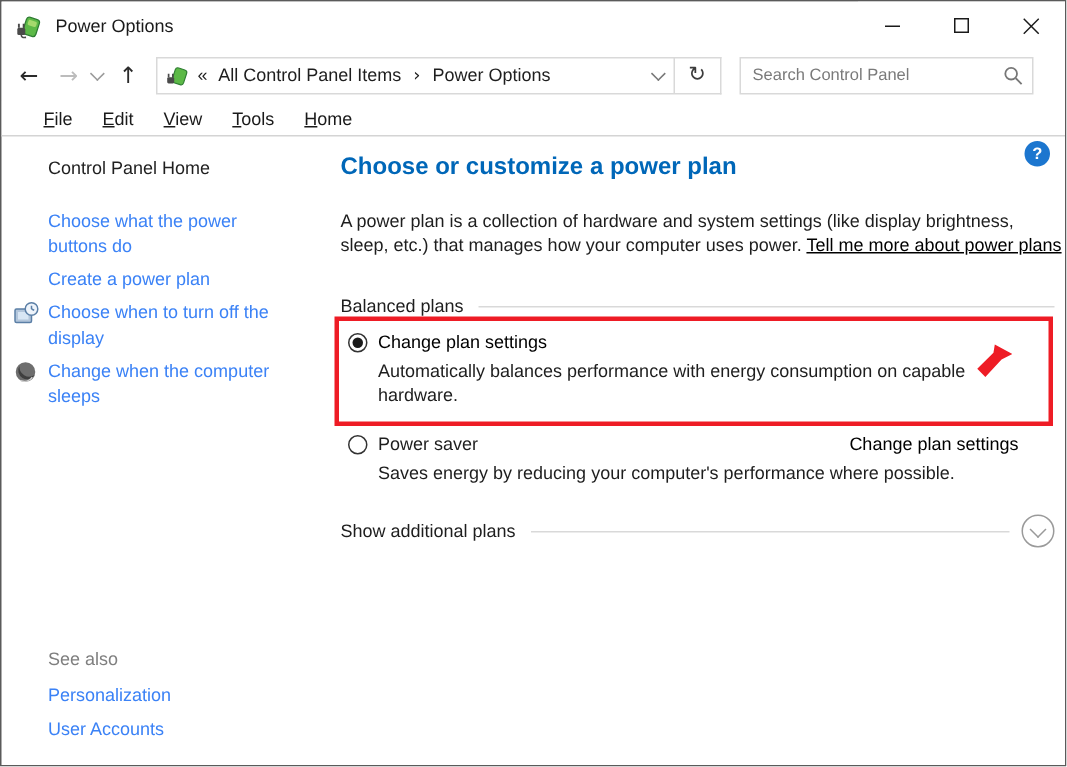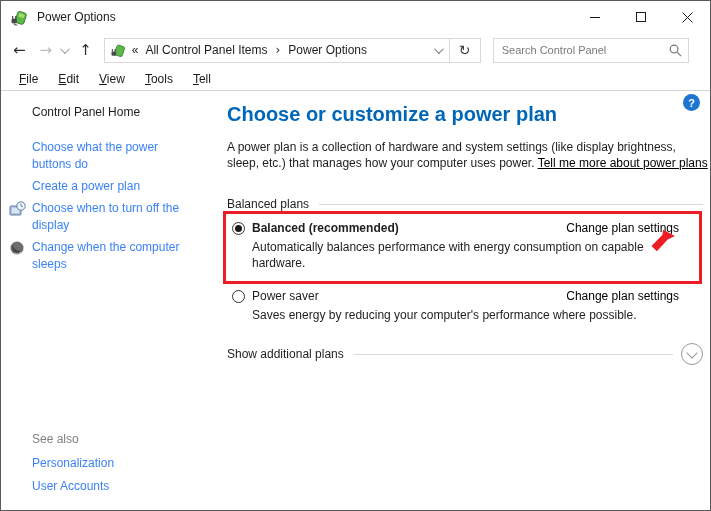--- a/index.html
+++ b/index.html
@@ -28,33 +28,33 @@
   .crumb { color:#1e1e1e; white-space:nowrap;text-align:center; }
   .crumb-sep { color:#1e1e1e; margin:0 8px; font-family:"DejaVu Sans", sans-serif; }
   .addr-chevron { margin-left:auto; width:7px; height:7px; border-right:1.5px solid #777; border-bottom:1.5px solid #777;
     transform:rotate(45deg) translateY(-2px); margin-right:4px; }
   .refreshbox { width:31px; height:25px; border:1px solid #d9d9d9; border-left:none; display:flex; align-items:center; justify-content:center; }
   .refresh-glyph { font-family:"DejaVu Sans", sans-serif; font-size:14px; color:#3c3c3c; }
   .searchbox { margin-left:12px; width:196px; height:25px; border:1px solid #d9d9d9; display:flex; align-items:center; padding:0 6px 0 8px; }
   .searchbox input { border:none; outline:none; flex:1; font-family:"Liberation Sans", sans-serif; font-size:11px; color:#444; }
   .searchbox input::placeholder { color:#7a7a7a; opacity:1; }
   
-  .menubar { height:24px; display:flex; align-items:center; padding-left:10px; border-bottom:1px solid #d4d4d4; background:#fff; }
+  .menubar { height:24px; display:flex; align-items:center; padding-left:20px; border-bottom:1px solid #d4d4d4; background:#fff; }
   .menu-item { display:inline-block; margin-right:4px; padding:2px 8px; color:#1a1a1a; }
   .menu-item::first-letter { text-decoration:underline; }
   
   .content { position:absolute; top:91px; left:1px; right:1px; bottom:1px; background:#fff; }
   .help-badge { position:absolute; top:2px; right:9px; width:17px; height:17px; border-radius:50%;
     background:#1c76cf; color:#fff; font-size:11px; font-weight:bold; display:flex; align-items:center; justify-content:center; }
   
   .side-item { position:absolute; left:30px; width:162px; line-height:17px; color:#3b82f6; }
   .side-icon { position:absolute; left:7px; width:17px; height:17px; }
   .see-also { color:#7f7f7f; }
   
-  .main-heading { position:absolute; left:225px; top:11px; font-size:20px; color:#0067b8; }
+  .main-heading { position:absolute; left:225px; top:11px; font-size:16px; color:#0067b8; }
   .intro { position:absolute; left:225px; top:47px; width:481px; line-height:16px; color:#1e1e1e; }
   .link { color:#000000; text-decoration:none; }
   .link.u { text-decoration:underline; }
   .group-row { position:absolute; left:225px; width:476px; display:flex; align-items:center; }
   .group-label { white-space:nowrap; margin-right:10px; color:#1e1e1e; }
   .group-line { flex:1; height:1px; background:#d9d9d9; }
   .plan-row { position:absolute; left:228px; width:473px; }
   .radio { position:absolute; left:2px; top:1px; width:13px; height:13px; border:1px solid #333; border-radius:50%; background:#fff; }
   .radio.selected::after { content:""; position:absolute; left:2px; top:2px; width:7px; height:7px; border-radius:50%; background:#1a1a1a; }
   .plan-head { display:flex; justify-content:space-between; padding-left:22px; padding-right:24px; }
@@ -138,21 +138,21 @@
         <line x1="8.8" y1="8.8" x2="13" y2="13" stroke="#777" stroke-width="1.3"></line>
       </svg>
     </div>
   </div>
 
   <div class="menubar">
     <span class="menu-item">File</span>
     <span class="menu-item">Edit</span>
     <span class="menu-item">View</span>
     <span class="menu-item">Tools</span>
-    <span class="menu-item">Tell</span>
+    <span class="menu-item">Home</span>
   </div>
 
   <div class="content">
     <div class="help-badge">?</div>
 
     <div class="side-item" style="top:12px; color:#1f1f1f;">Control Panel Home</div>
     <div class="side-item" style="top:47px;">Choose what the power buttons do</div>
     <div class="side-item" style="top:86px;">Create a power plan</div>
     <svg class="side-icon" style="top:109px;" viewBox="0 0 17 17">
       <rect x="1" y="5" width="11" height="9" rx="1" fill="#b3c6db" stroke="#5b7fa6" stroke-width="1"></rect>
@@ -177,21 +177,20 @@
     <p class="intro"><span>A power plan is a collection of hardware and system settings (like display brightness, sleep, etc.) that manages how your computer uses power. </span><a class="link u" href="#">Tell me more about power plans</a></p>
 
     <div class="group-row" style="top:105px;">
       <span class="group-label">Balanced plans</span>
       <span class="group-line"></span>
     </div>
 
     <div class="plan-row" style="top:129px;">
       <span class="radio selected"></span>
       <div class="plan-head">
-        <span class="plan-name bold">Balanced (recommended)</span>
         <a class="link" href="#">Change plan settings</a>
       </div>
       <div class="plan-desc">Automatically balances performance with energy consumption on capable hardware.</div>
     </div>
 
     <div class="plan-row" style="top:197px;">
       <span class="radio"></span>
       <div class="plan-head">
         <span class="plan-name">Power saver</span>
         <a class="link" href="#">Change plan settings</a>

